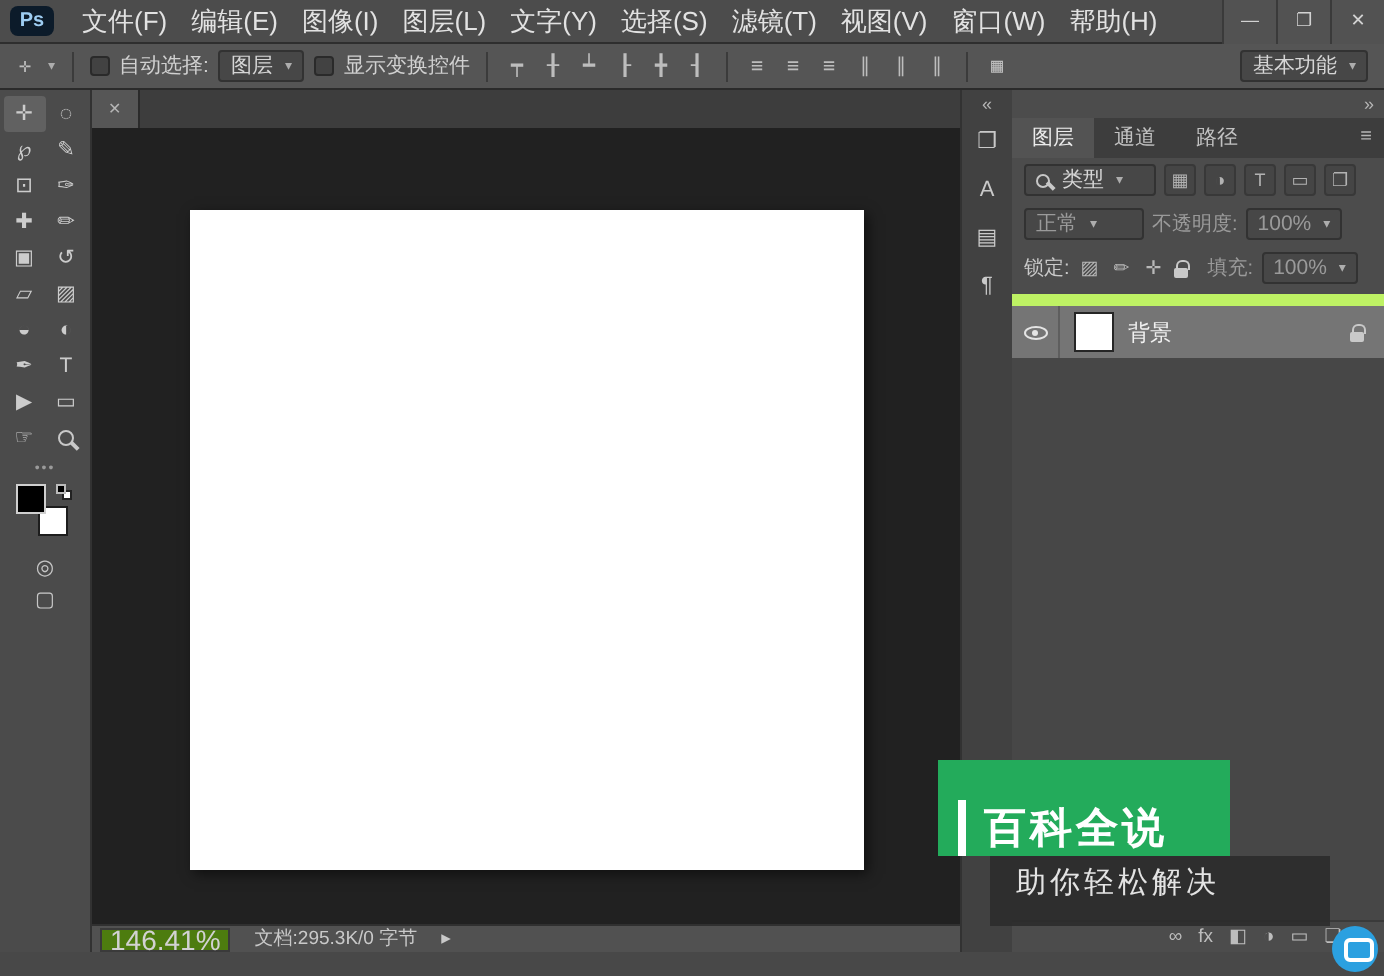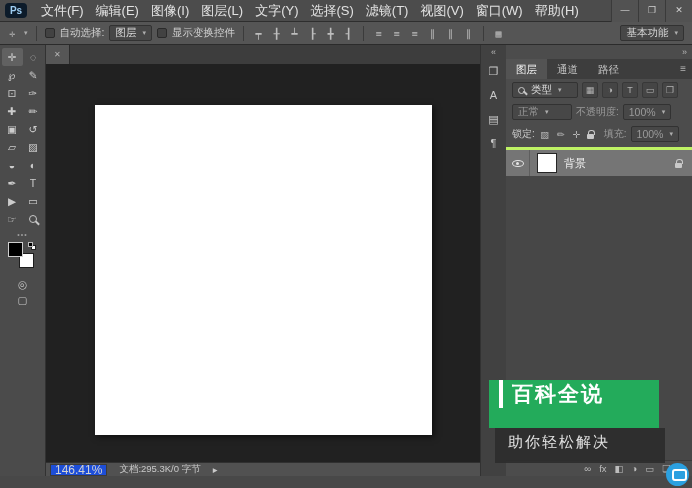--- a/index.html
+++ b/index.html
@@ -74,52 +74,52 @@
   .ptab.active { background:#535353; color:#ececec; }
   .ptab-menu { margin-left:auto; padding:0 6px; font-size:10px; color:#b5b5b5; line-height:20px; }
   .prow { display:flex; align-items:center; padding:6px 6px; gap:4px; height:22px;
     font-size:10px; color:#c9c9c9; }
   .ficon { width:16px; height:16px; line-height:15px; text-align:center; background:#454545;
     border:1px solid #383838; font-size:9px; color:#b2b2b2; border-radius:2px; flex:none; }
   .dim { color:#9a9a9a;text-align:right; }
   .dd.dim { color:#9a9a9a; }
   .licon { font-size:9.5px; color:#b8b8b8; width:12px; text-align:center; flex:none; }
   .llist { position:absolute; left:0; top:102px; right:0; bottom:16px;
-    background:#474747; border-top:3px solid #bef264; }
+    background:#474747; border-top:6px solid #bef264; }
   .lrow { height:26px; background:#757575; display:flex; align-items:center; }
   .eyecell { width:24px; height:100%; display:flex; align-items:center; justify-content:center;
     border-right:1px solid #5e5e5e; }
   .thumb { width:20px; height:20px; background:#ffffff; border:1px solid #262626; margin:0 7px; flex:none; }
   .lname { font-size:11px; color:#f0f0f0; flex:1; }
   .pbottom { position:absolute; left:0; bottom:0; right:0; height:16px; background:#4c4c4c;
     border-top:1px solid #3a3a3a; display:flex; align-items:center; justify-content:flex-end;
     gap:8px; padding:0 8px; font-size:9.5px; color:#bdbdbd; }
   
   #statusbar { position:absolute; left:46px; top:462px; width:434px; height:14px;
     background:#515151; border-top:1px solid #303030; display:flex; align-items:center;
     gap:12px; padding:0 4px; font-size:9.5px; color:#c9c9c9; }
-  .zoom-field { background:#1d4ed8; border:1px solid #3a3a3a; height:12px; line-height:10px;
-    padding:0 4px; font-size:12px; color:#d2d2d2; }
+  .zoom-field { background:#4d7c0f; border:1px solid #3a3a3a; height:12px; line-height:10px;
+    padding:0 4px; font-size:14px; color:#d2d2d2; }
   #bottomstrip { position:absolute; left:0; top:476px; width:692px; height:12px; background:#484848; }
   
   .css-eye { position:relative; width:12px; height:7px; border:1px solid #e4e4e4; border-radius:50%; }
   .css-eye::after { content:""; position:absolute; left:3.5px; top:1.5px; width:3px; height:3px;
     border-radius:50%; background:#e4e4e4; }
   .css-lock { position:relative; width:7px; height:5px; background:#c9c9c9; border-radius:1px;
     margin-top:4px; flex:none; }
   .css-lock::before { content:""; position:absolute; left:1px; top:-4px; width:5px; height:4px;
     border:1.5px solid #c9c9c9; border-bottom:none; border-radius:3px 3px 0 0; }
   .css-zoom { position:relative; width:8px; height:8px; border:1.5px solid #c8c8c8;
     border-radius:50%; display:inline-block; flex:none; }
   .css-zoom::after { content:""; position:absolute; width:5px; height:1.5px; background:#c8c8c8;
     right:-4px; bottom:-1px; transform:rotate(45deg); }
   .css-zoom.small { width:7px; height:7px; border-width:1px; }
   
-  #wm-box { position:absolute; left:489px; top:380px; width:170px; height:48px; background:#23ab5b;
-    display:flex; align-items:flex-start; padding-left:10px; z-index:50; }
+  #wm-box { position:absolute; left:469px; top:380px; width:146px; height:48px; background:#23ab5b;
+    display:flex; align-items:flex-end; padding-left:10px; z-index:50; }
   .wm-bar { width:4px; height:28px; background:#ffffff; margin-right:9px; }
   .wm-title { font-size:21px; font-weight:bold; color:#ffffff; letter-spacing:2px; }
   #wm-sub { position:absolute; left:495px; top:428px; width:170px; height:35px;
     background:rgba(44,44,44,0.92); color:#e3e3e3; font-size:15px; line-height:27px;
     padding-left:13px; z-index:50; letter-spacing:2px; }
   #wm-logo { position:absolute; left:666px; top:463px; width:23px; height:23px; border-radius:50%;
     background:#2ba0e0; z-index:60; }
   #wm-logo::after { content:""; position:absolute; left:6px; top:6px; width:11px; height:8px;
     border:2px solid #fff; border-radius:3px; }
 </style>

